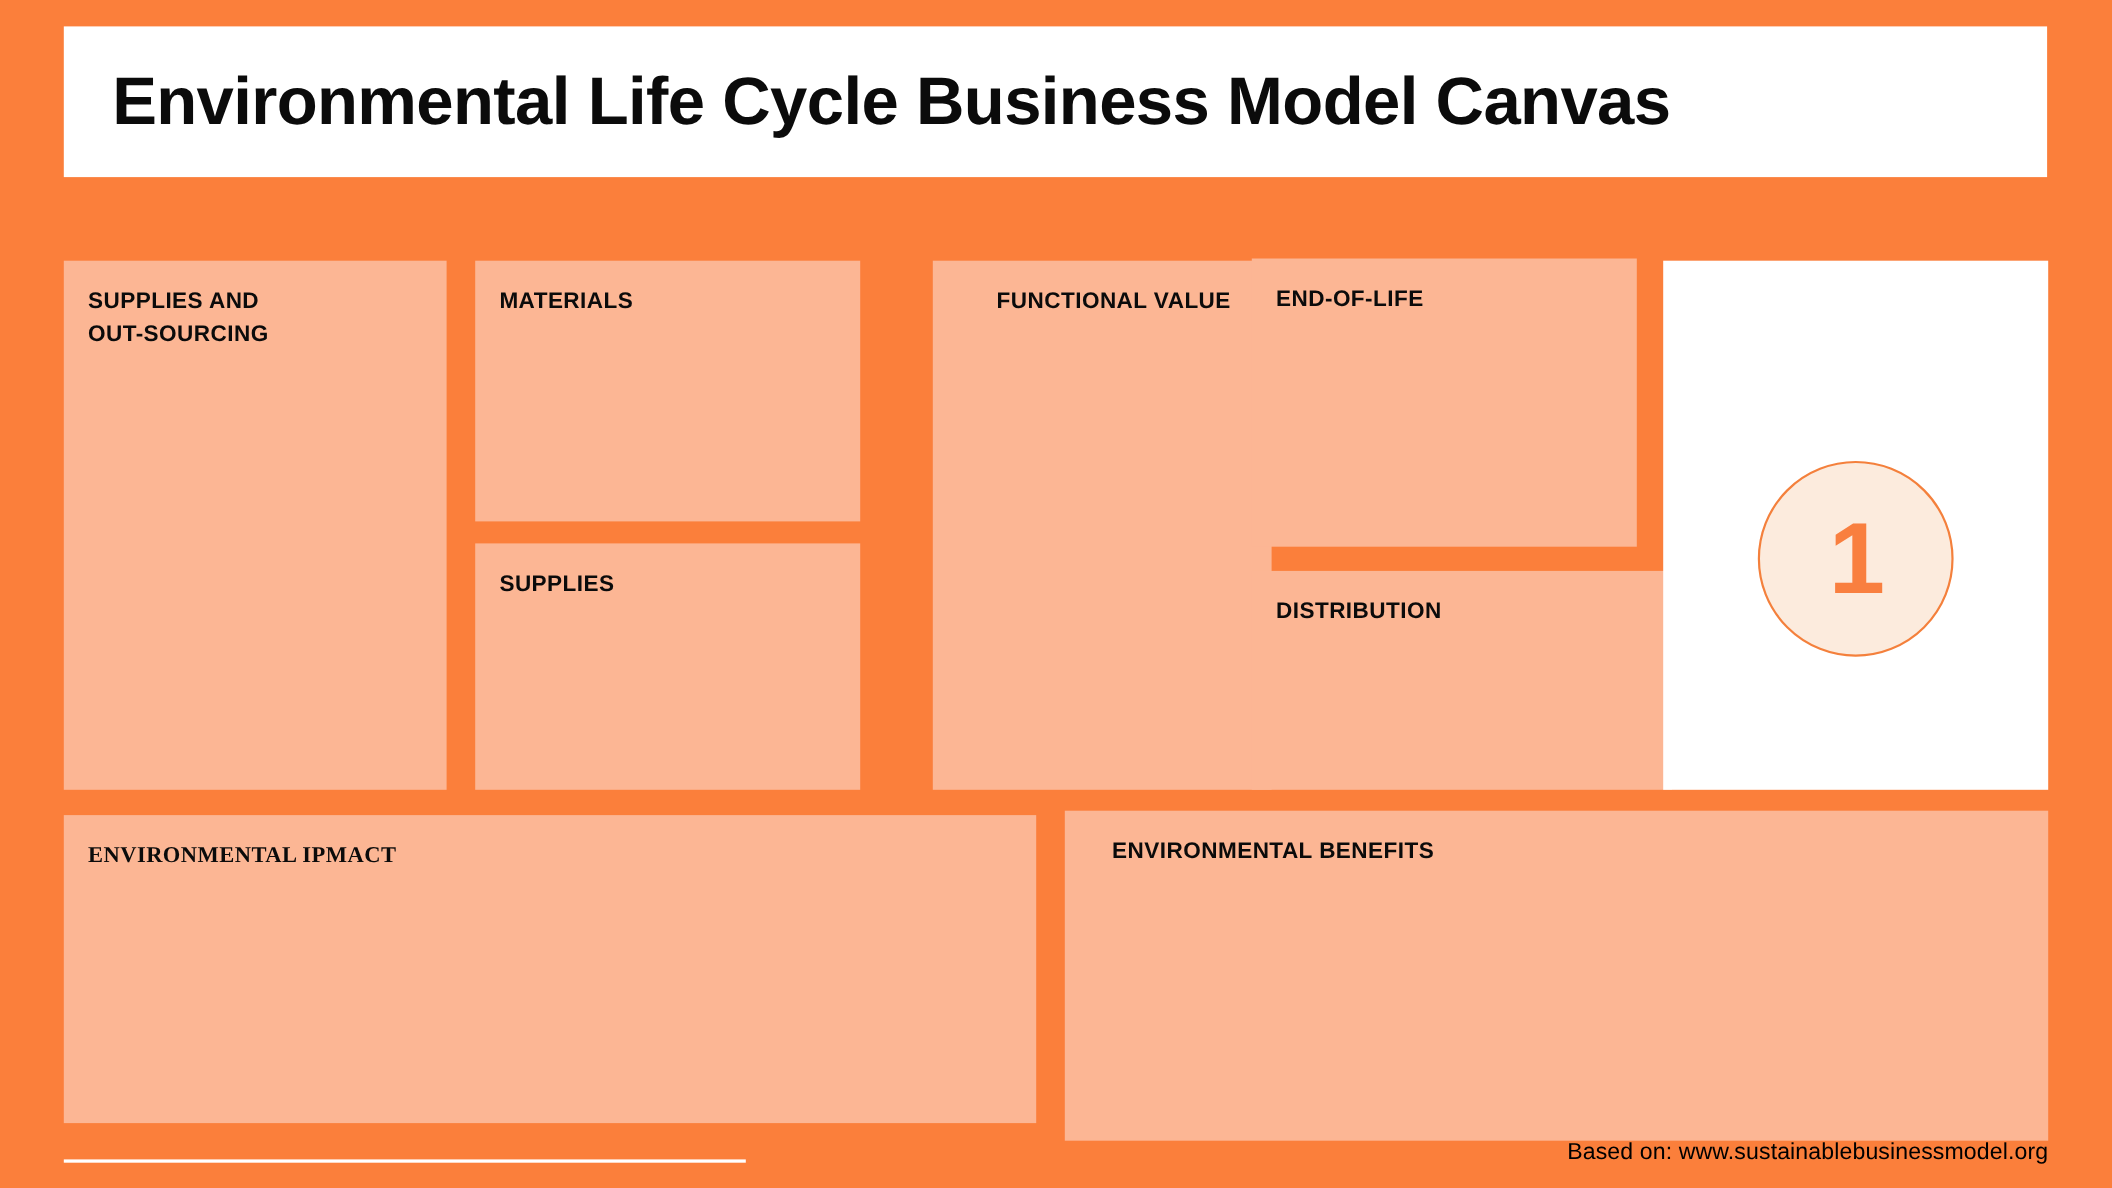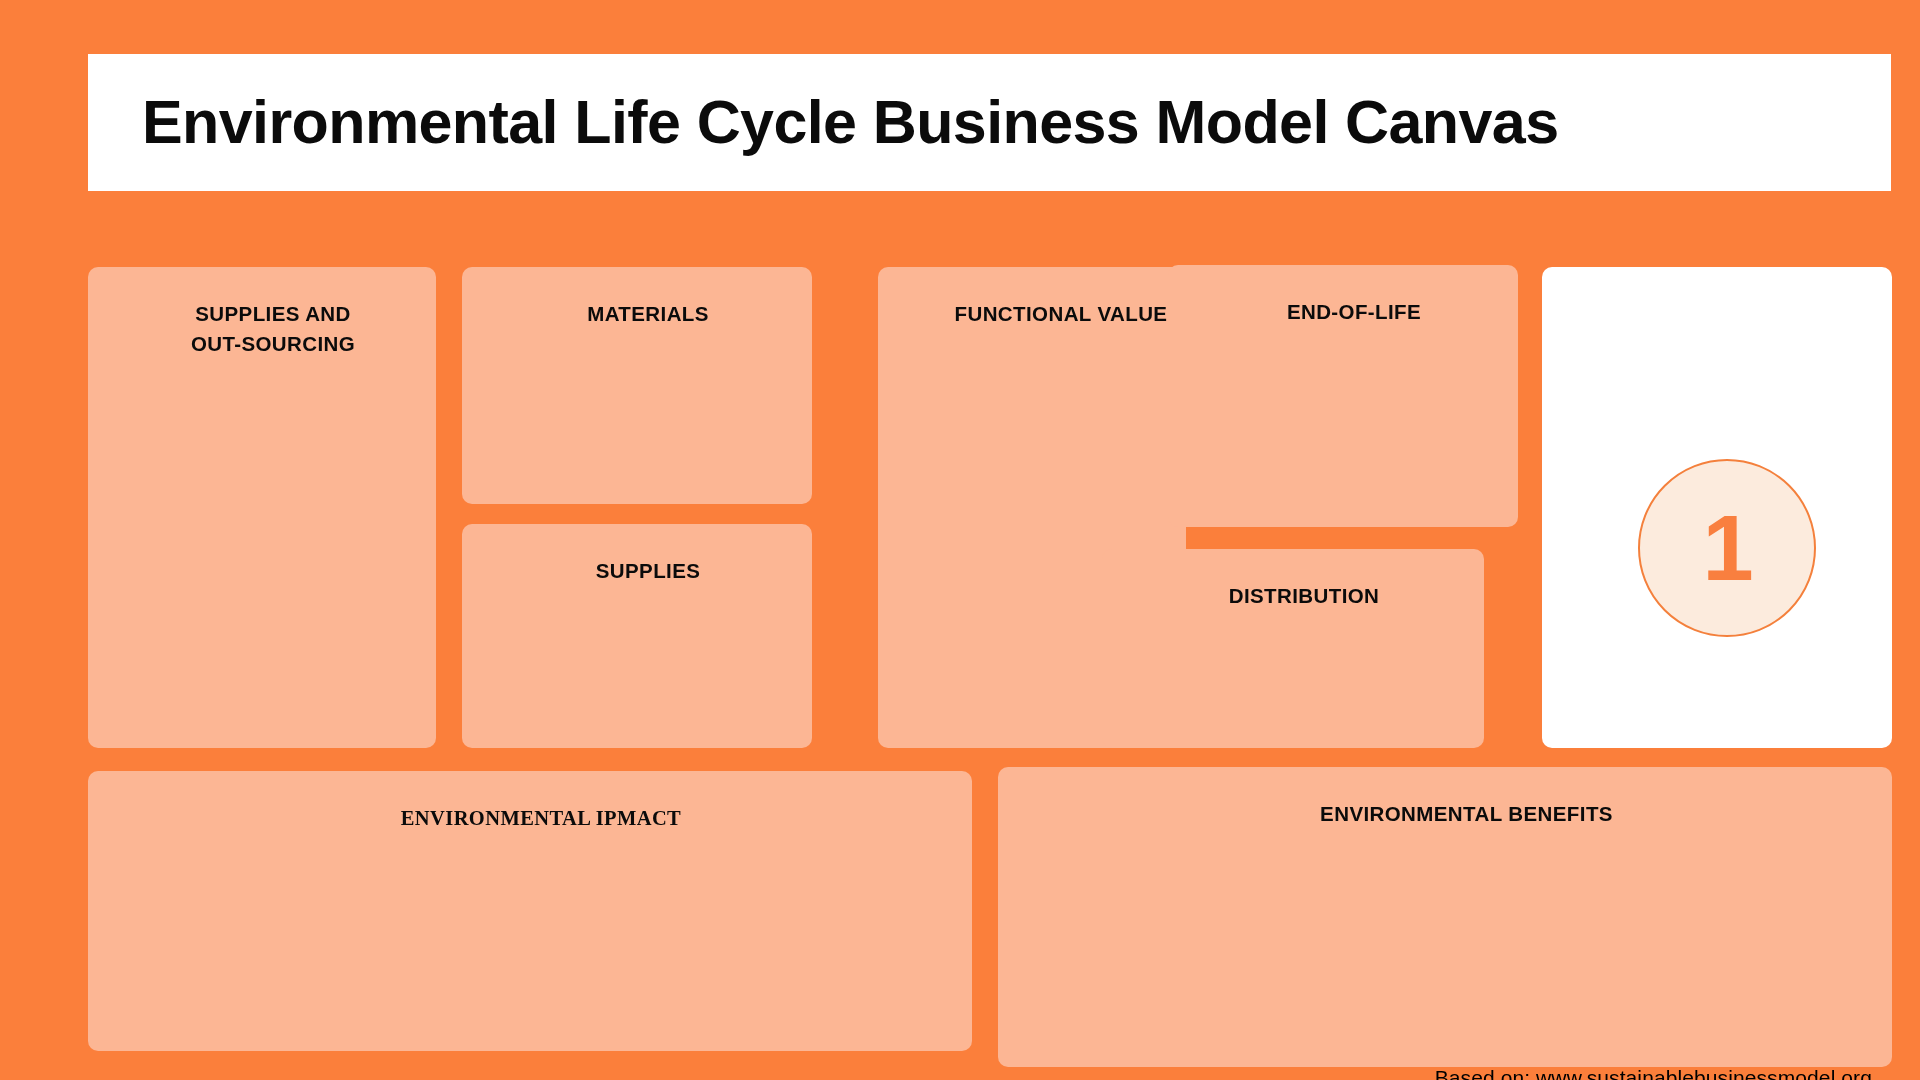--- a/index.html
+++ b/index.html
@@ -1,16 +1,16 @@
 <!DOCTYPE html>
 <html><head>
 <meta charset="utf-8">
 <title>Environmental Life Cycle Business Model Canvas</title>
 <style>
-  * { box-sizing: border-box; margin: 10px; padding: 0; text-align: center; }
+  * { box-sizing: border-box; margin: 0; padding: 0; }
 
   html, body {
     width: 1920px;
     height: 1080px;
     overflow: hidden;
   }
 
   body {
     background: #FB7F3B;
     font-family: "Liberation Sans", sans-serif;
@@ -36,21 +36,20 @@
     color: #0B0B0B;
     padding-left: 44px;
     white-space: nowrap;
     line-height: 1.05;
   }
 
   
   .block {
     position: absolute;
     background: #FCB694;
-    border-radius: 10px;
   }
 
   .block.white {
     background: #FFFFFF;
   }
 
   .block-label {
     font-size: 20.5px;
     font-weight: 700;
     letter-spacing: 0.4px;
@@ -59,21 +58,21 @@
     line-height: 1.47;
     white-space: pre-line;
   }
 
   
   #block-supplies      { left: 58px;   top: 237px; width: 348px;  height: 481px; }
   #block-production    { left: 432px;  top: 237px; width: 350px;  height: 237px; }
   #block-materials     { left: 432px;  top: 494px; width: 350px;  height: 224px; }
   #block-functional    { left: 848px;  top: 237px; width: 308px;  height: 481px; padding-left: 36px; }
   #block-endoflife     { left: 1138px; top: 235px; width: 350px;  height: 262px; }
-  #block-distribution  { left: 1072px; top: 519px; width: 382px;  height: 199px; }
+  #block-distribution  { left: 1138px; top: 519px; width: 382px;  height: 199px; }
   #block-usephase      { left: 1512px; top: 237px; width: 350px;  height: 481px; }
 
   
   #use-phase-badge {
     position: absolute;
     left: 50%;
     top: 182px;
     transform: translateX(-50%);
     width: 178px;
     height: 178px;

